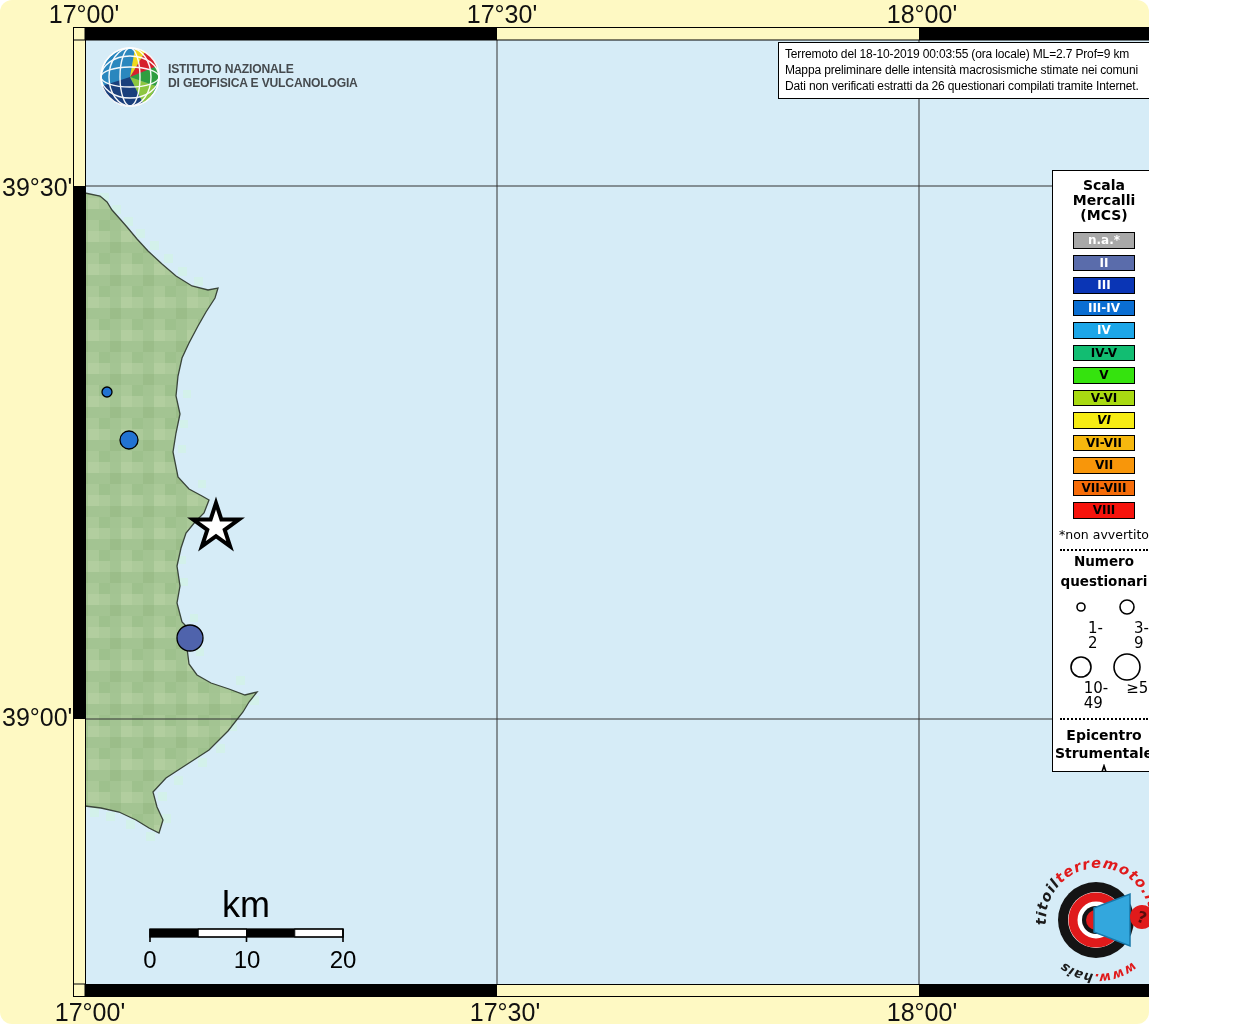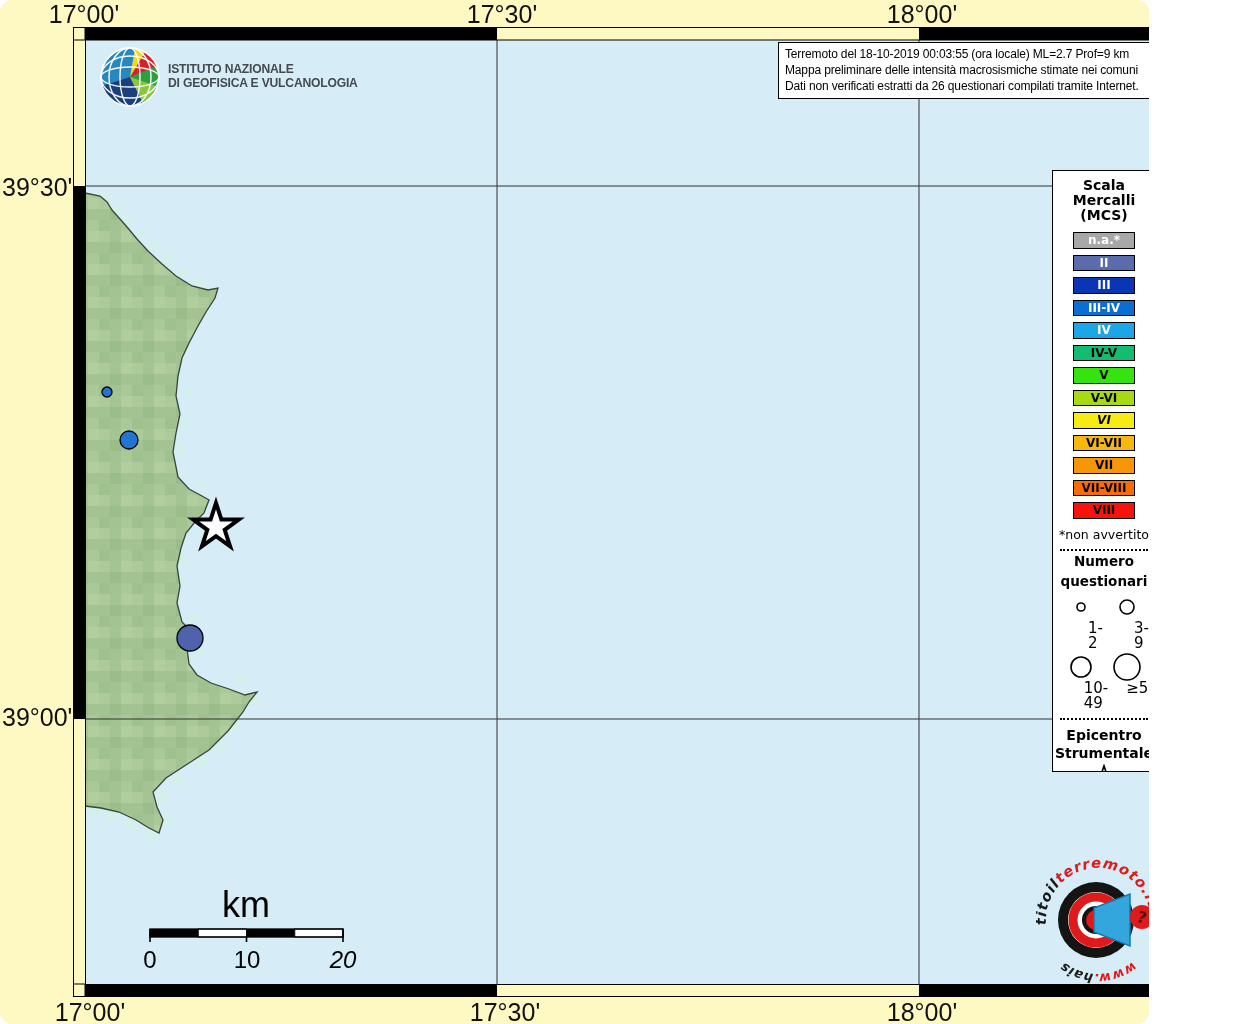--- a/index.html
+++ b/index.html
@@ -252,21 +252,21 @@
       <div>Strumentale</div>
     </div>
     <svg width="32" height="28" style="margin-top:2px;">
       <polygon transform="translate(16,15)" points="0,-13.2 3,-4.1 12.5,-4.1 4.8,1.5 7.8,10.7 0,5.1 -7.8,10.7 -4.8,1.5 -12.5,-4.1 -3,-4.1" fill="#ffffff" stroke="#000000" stroke-width="1.6"></polygon>
     </svg>
   </div>
 
   <div class="sb-km" style="left:246px;top:884px;">km</div>
   <div class="sb-num" style="left:150px;top:946px;">0</div>
   <div class="sb-num" style="left:247px;top:946px;">10</div>
-  <div class="sb-num" style="left:343px;top:946px;font-style:italic;">20</div>
+  <div class="sb-num" style="left:343px;top:946px;">20</div>
 
   <svg class="abs" style="left:1036px;top:858px;" width="126" height="126" viewBox="0 0 126 126">
     <defs>
       <path id="wmTop" d="M 10.8,71 A 52,52 0 1 1 113.2,71" fill="none"></path>
       <path id="wmBot" d="M 96.7,103.4 A 54,54 0 0 1 27.3,103.4" fill="none"></path>
     </defs>
     <circle cx="60" cy="62" r="38" fill="#141414"></circle>
     <circle cx="60" cy="62" r="28" fill="#ffffff"></circle>
     <circle cx="60" cy="62" r="23" fill="none" stroke="#e01a1b" stroke-width="9"></circle>
     <circle cx="60" cy="62" r="14" fill="#141414"></circle>

